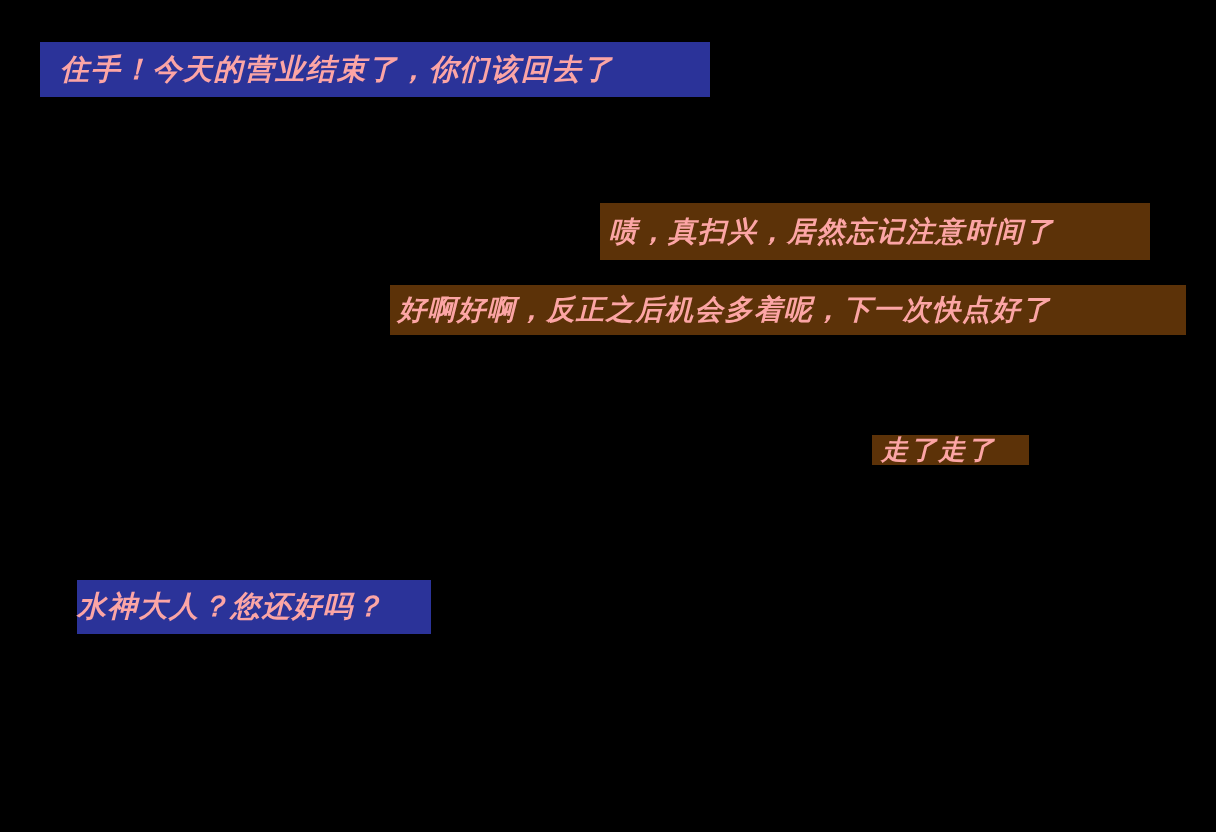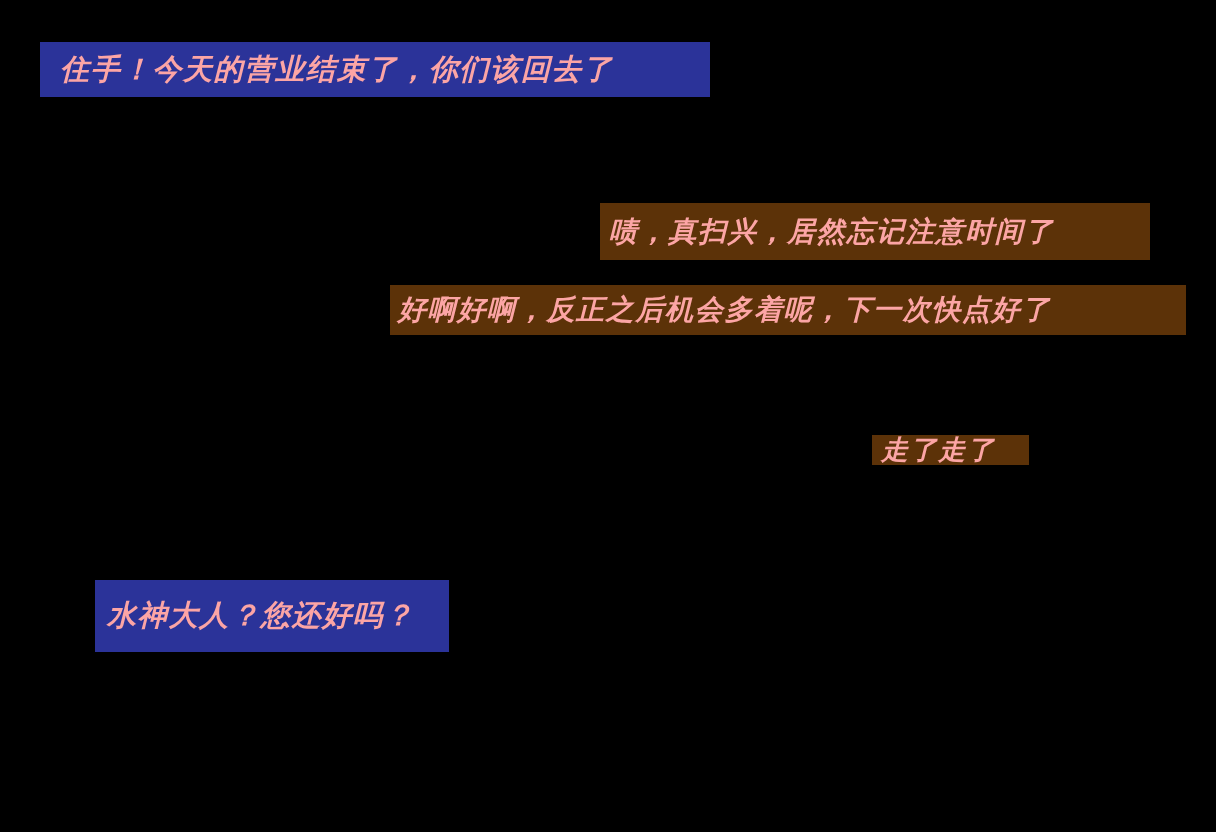--- a/index.html
+++ b/index.html
@@ -66,25 +66,25 @@
   }
   .line-4 {
     left: 872px;
     top: 435px;
     width: 157px;
     height: 30px;
     padding-left: 9px;
     font-size: 27px;
   }
   .line-5 {
-    left: 95px;
+    left: 77px;
     top: 580px;
     width: 354px;
-    height: 72px;
-    padding-left: 12px;
+    height: 54px;
+    padding-left: 0;
     font-size: 29px;
   }
 </style>
 </head>
 <body>
 
 <div id="stage">
 
   <div class="dialogue-line speaker-blue line-1">
     <span>住手！今天的营业结束了，你们该回去了</span>

